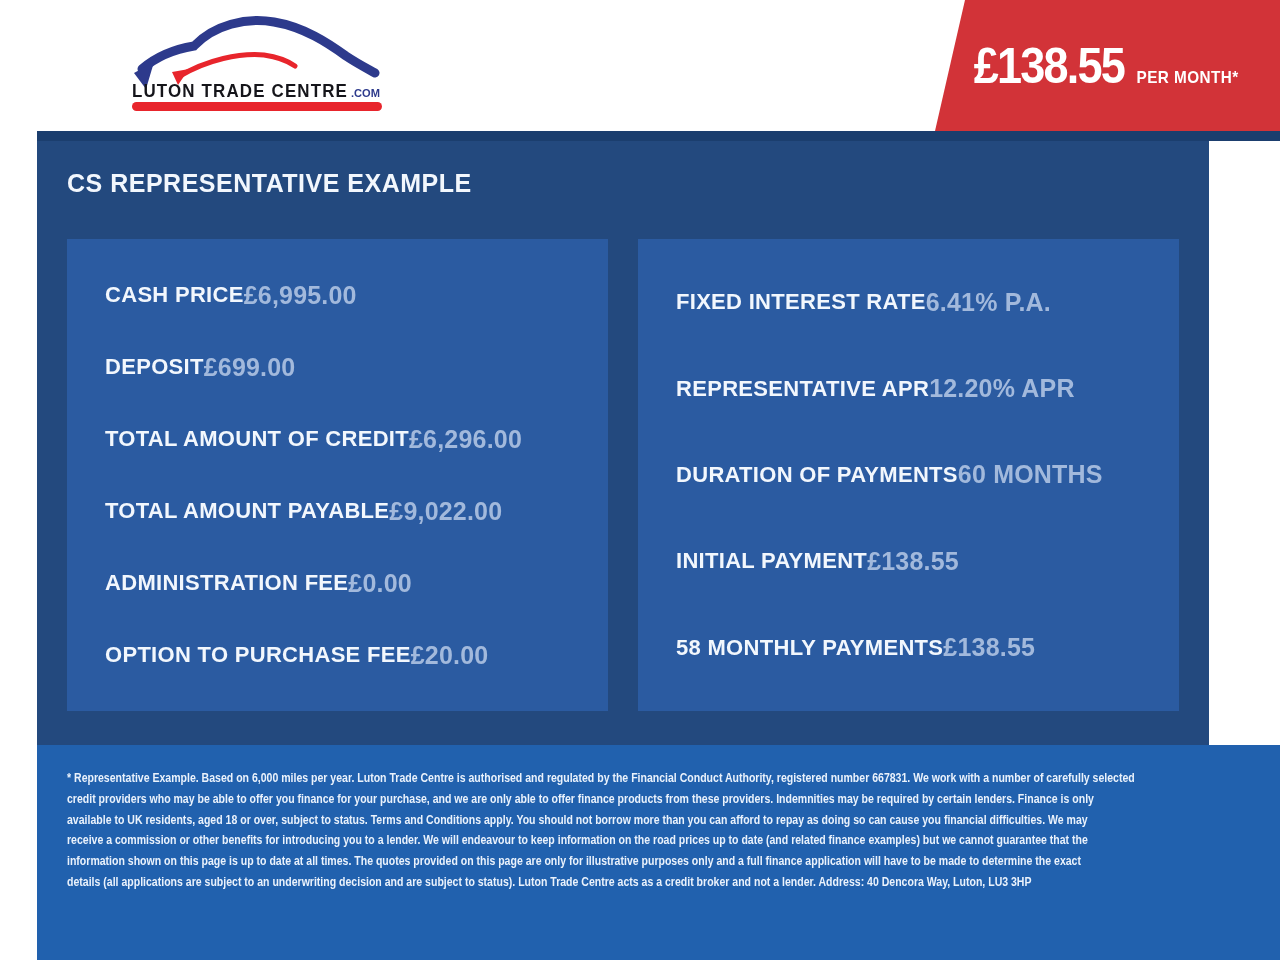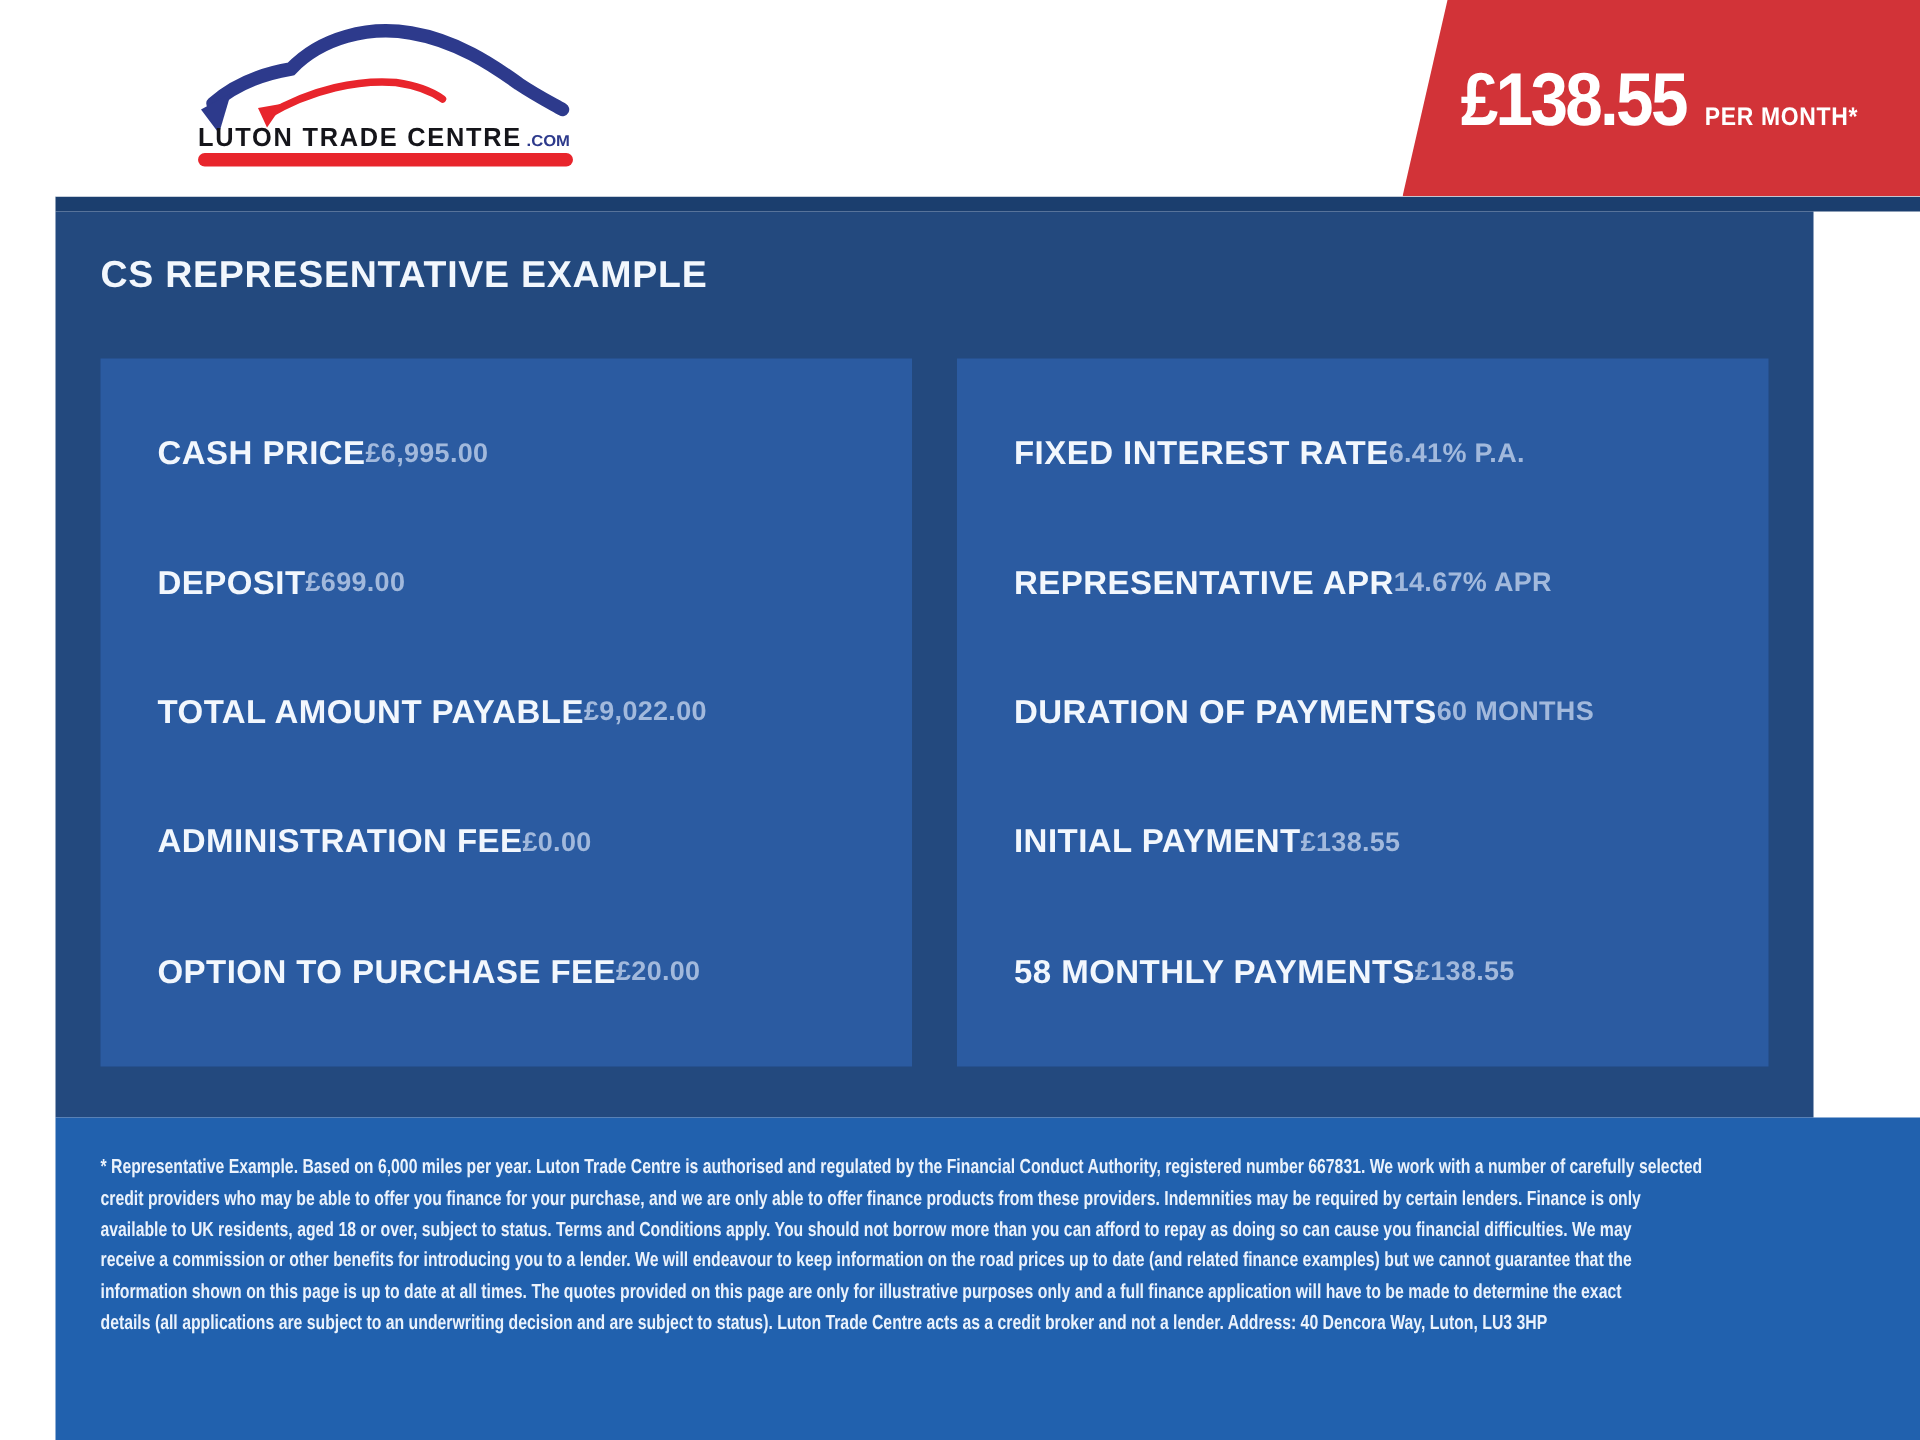--- a/index.html
+++ b/index.html
@@ -63,21 +63,21 @@
   }
   .row {
     display: flex; justify-content: flex-start; align-items: center;
     padding: 0 38px;
   }
   .row-label {
     color: #F2F7FD; font-size: 22px; font-weight: 700; letter-spacing: 0.3px;
     white-space: nowrap;
   }
   .row-value {
-    color: #A2B9DC; font-size: 18px; font-weight: 700; letter-spacing: 0.2px;
+    color: #A2B9DC; font-size: 25px; font-weight: 700; letter-spacing: 0.2px;
     white-space: nowrap;
   }
 
   
   .footer {
     width: 1248px; height: 215px;
     background: #2161AE;
     padding: 23px 0 0 30px;
   }
   .disc-line {
@@ -125,41 +125,45 @@
       <div class="panel">
         <div class="row">
           <span class="row-label">CASH PRICE</span>
           <span class="row-value">£6,995.00</span>
         </div>
         <div class="row">
           <span class="row-label">DEPOSIT</span>
           <span class="row-value">£699.00</span>
         </div>
         <div class="row">
+          <span class="row-label">TOTAL AMOUNT OF CREDIT</span>
+          <span class="row-value">£6,296.00</span>
+        </div>
+        <div class="row">
           <span class="row-label">TOTAL AMOUNT PAYABLE</span>
           <span class="row-value">£9,022.00</span>
         </div>
         <div class="row">
           <span class="row-label">ADMINISTRATION FEE</span>
           <span class="row-value">£0.00</span>
         </div>
         <div class="row">
           <span class="row-label">OPTION TO PURCHASE FEE</span>
           <span class="row-value">£20.00</span>
         </div>
       </div>
 
       <div class="panel">
         <div class="row">
           <span class="row-label">FIXED INTEREST RATE</span>
           <span class="row-value">6.41% P.A.</span>
         </div>
         <div class="row">
           <span class="row-label">REPRESENTATIVE APR</span>
-          <span class="row-value">14.67% APR</span>
+          <span class="row-value">12.20% APR</span>
         </div>
         <div class="row">
           <span class="row-label">DURATION OF PAYMENTS</span>
           <span class="row-value">60 MONTHS</span>
         </div>
         <div class="row">
           <span class="row-label">INITIAL PAYMENT</span>
           <span class="row-value">£138.55</span>
         </div>
         <div class="row">

